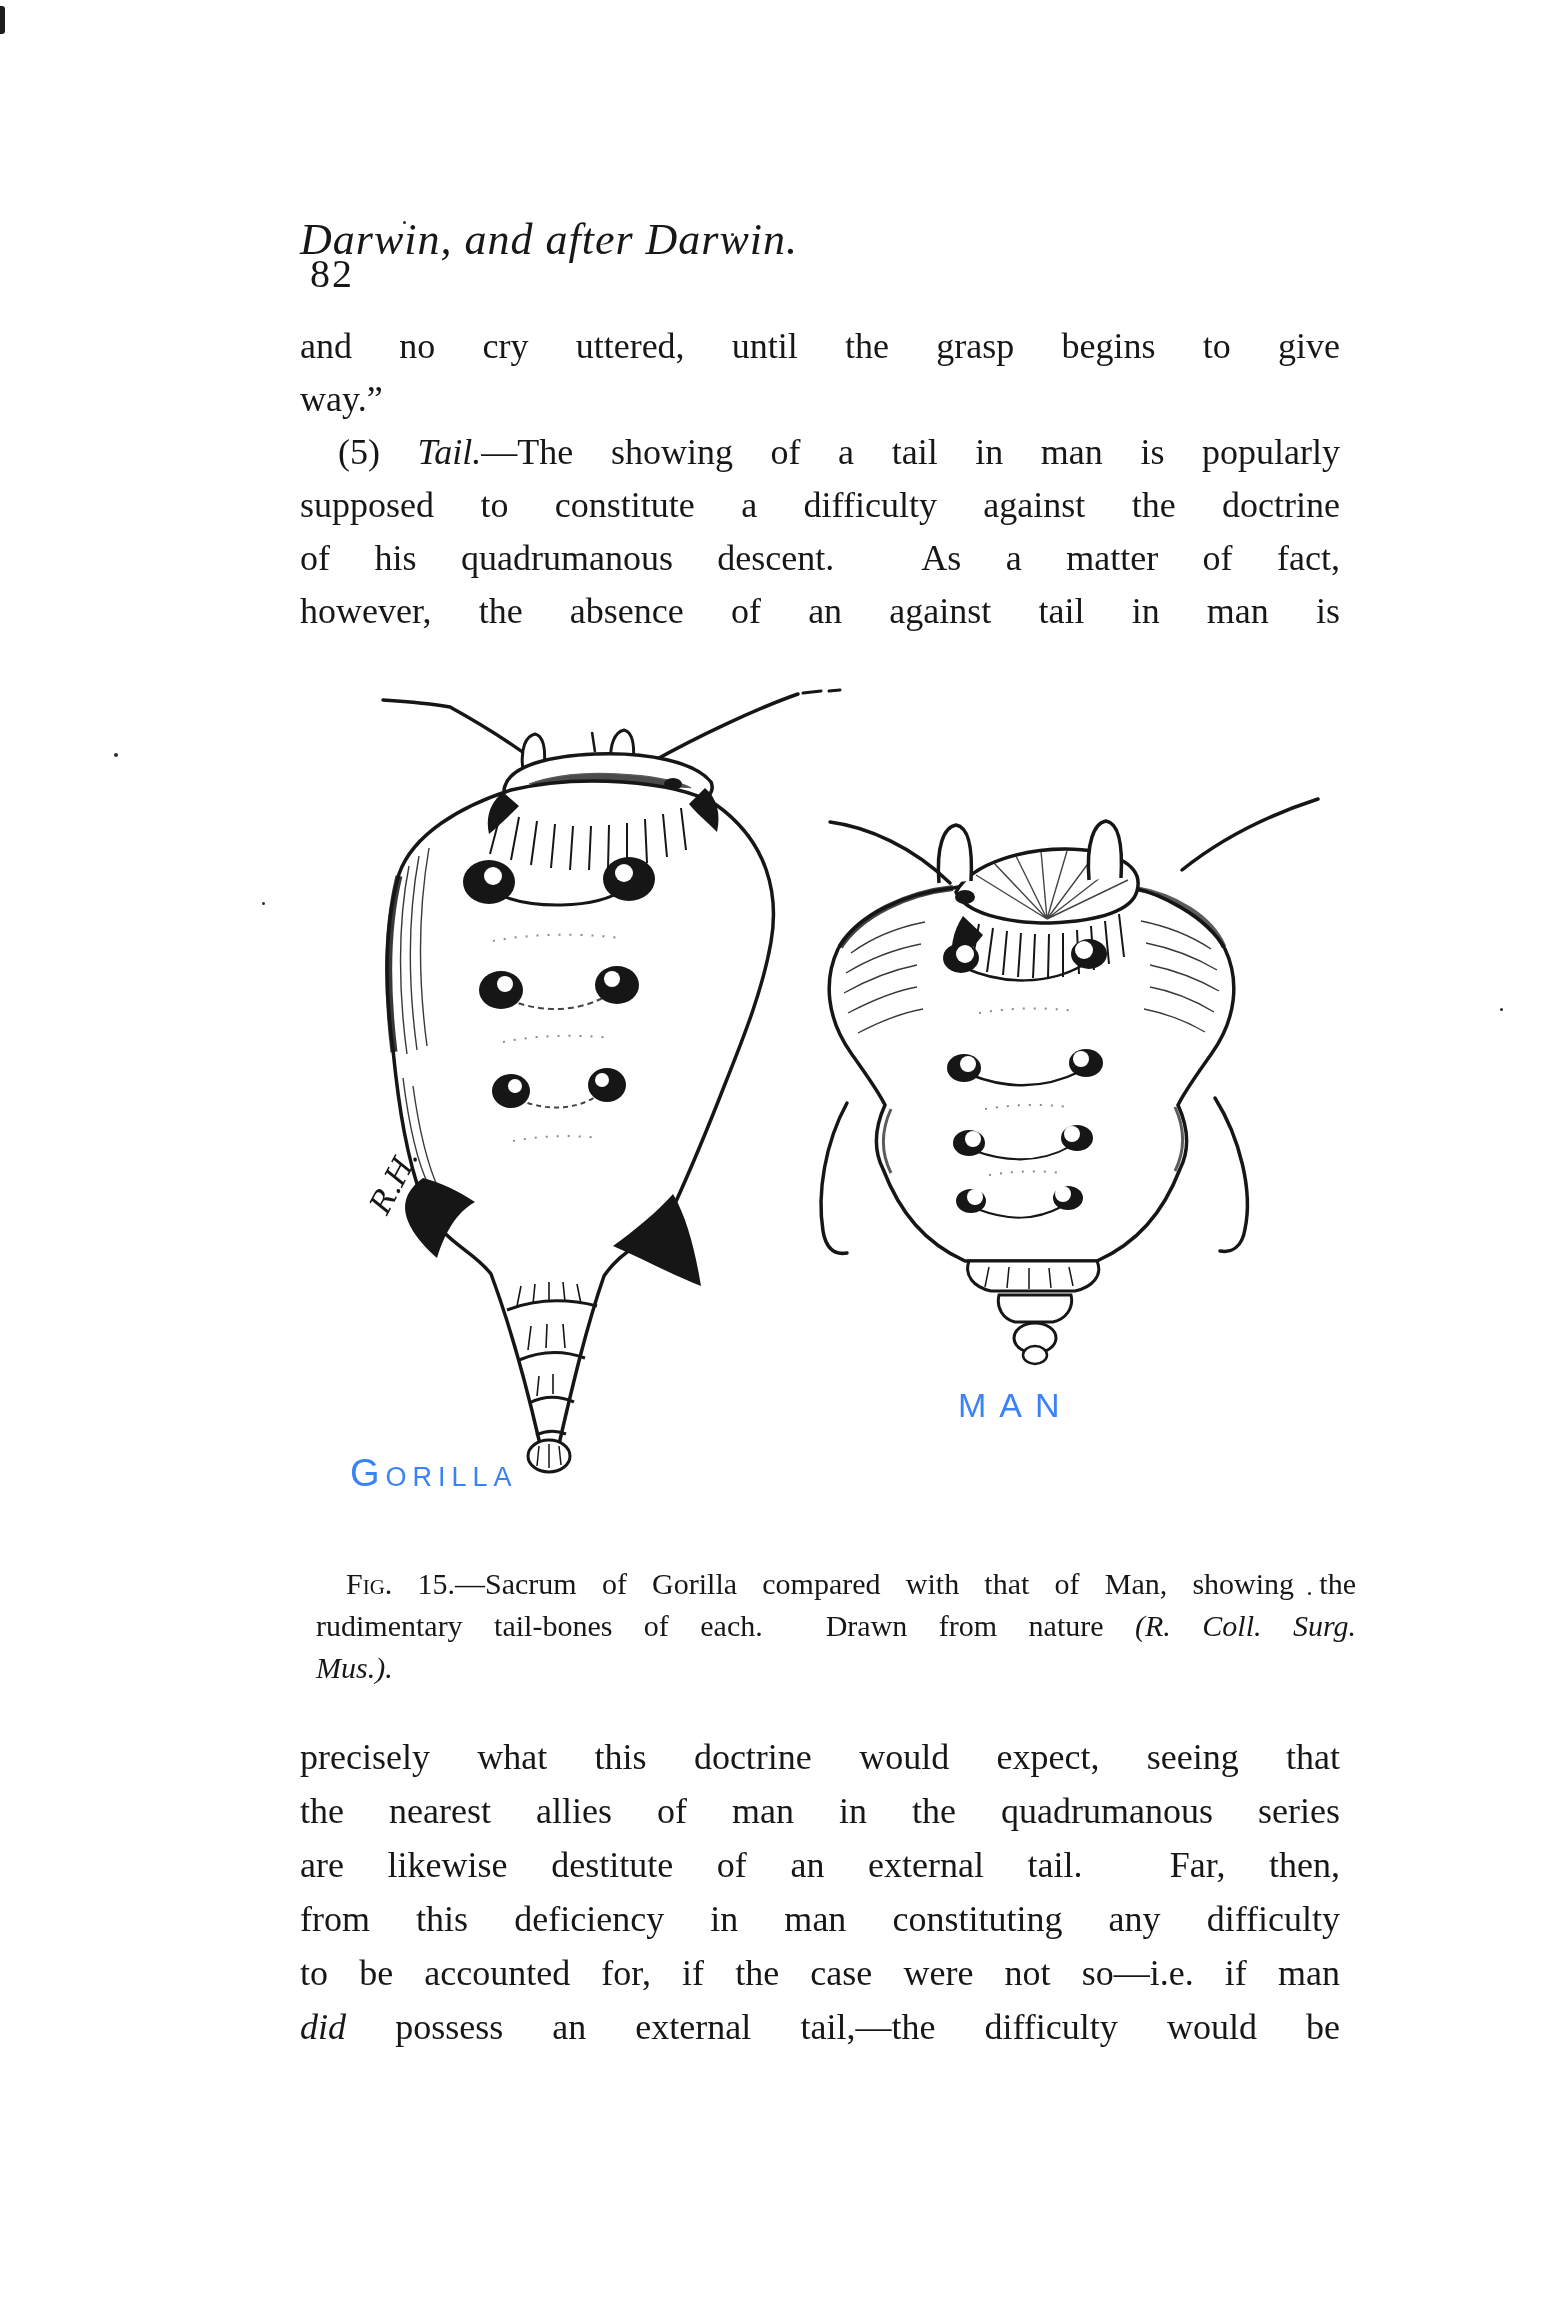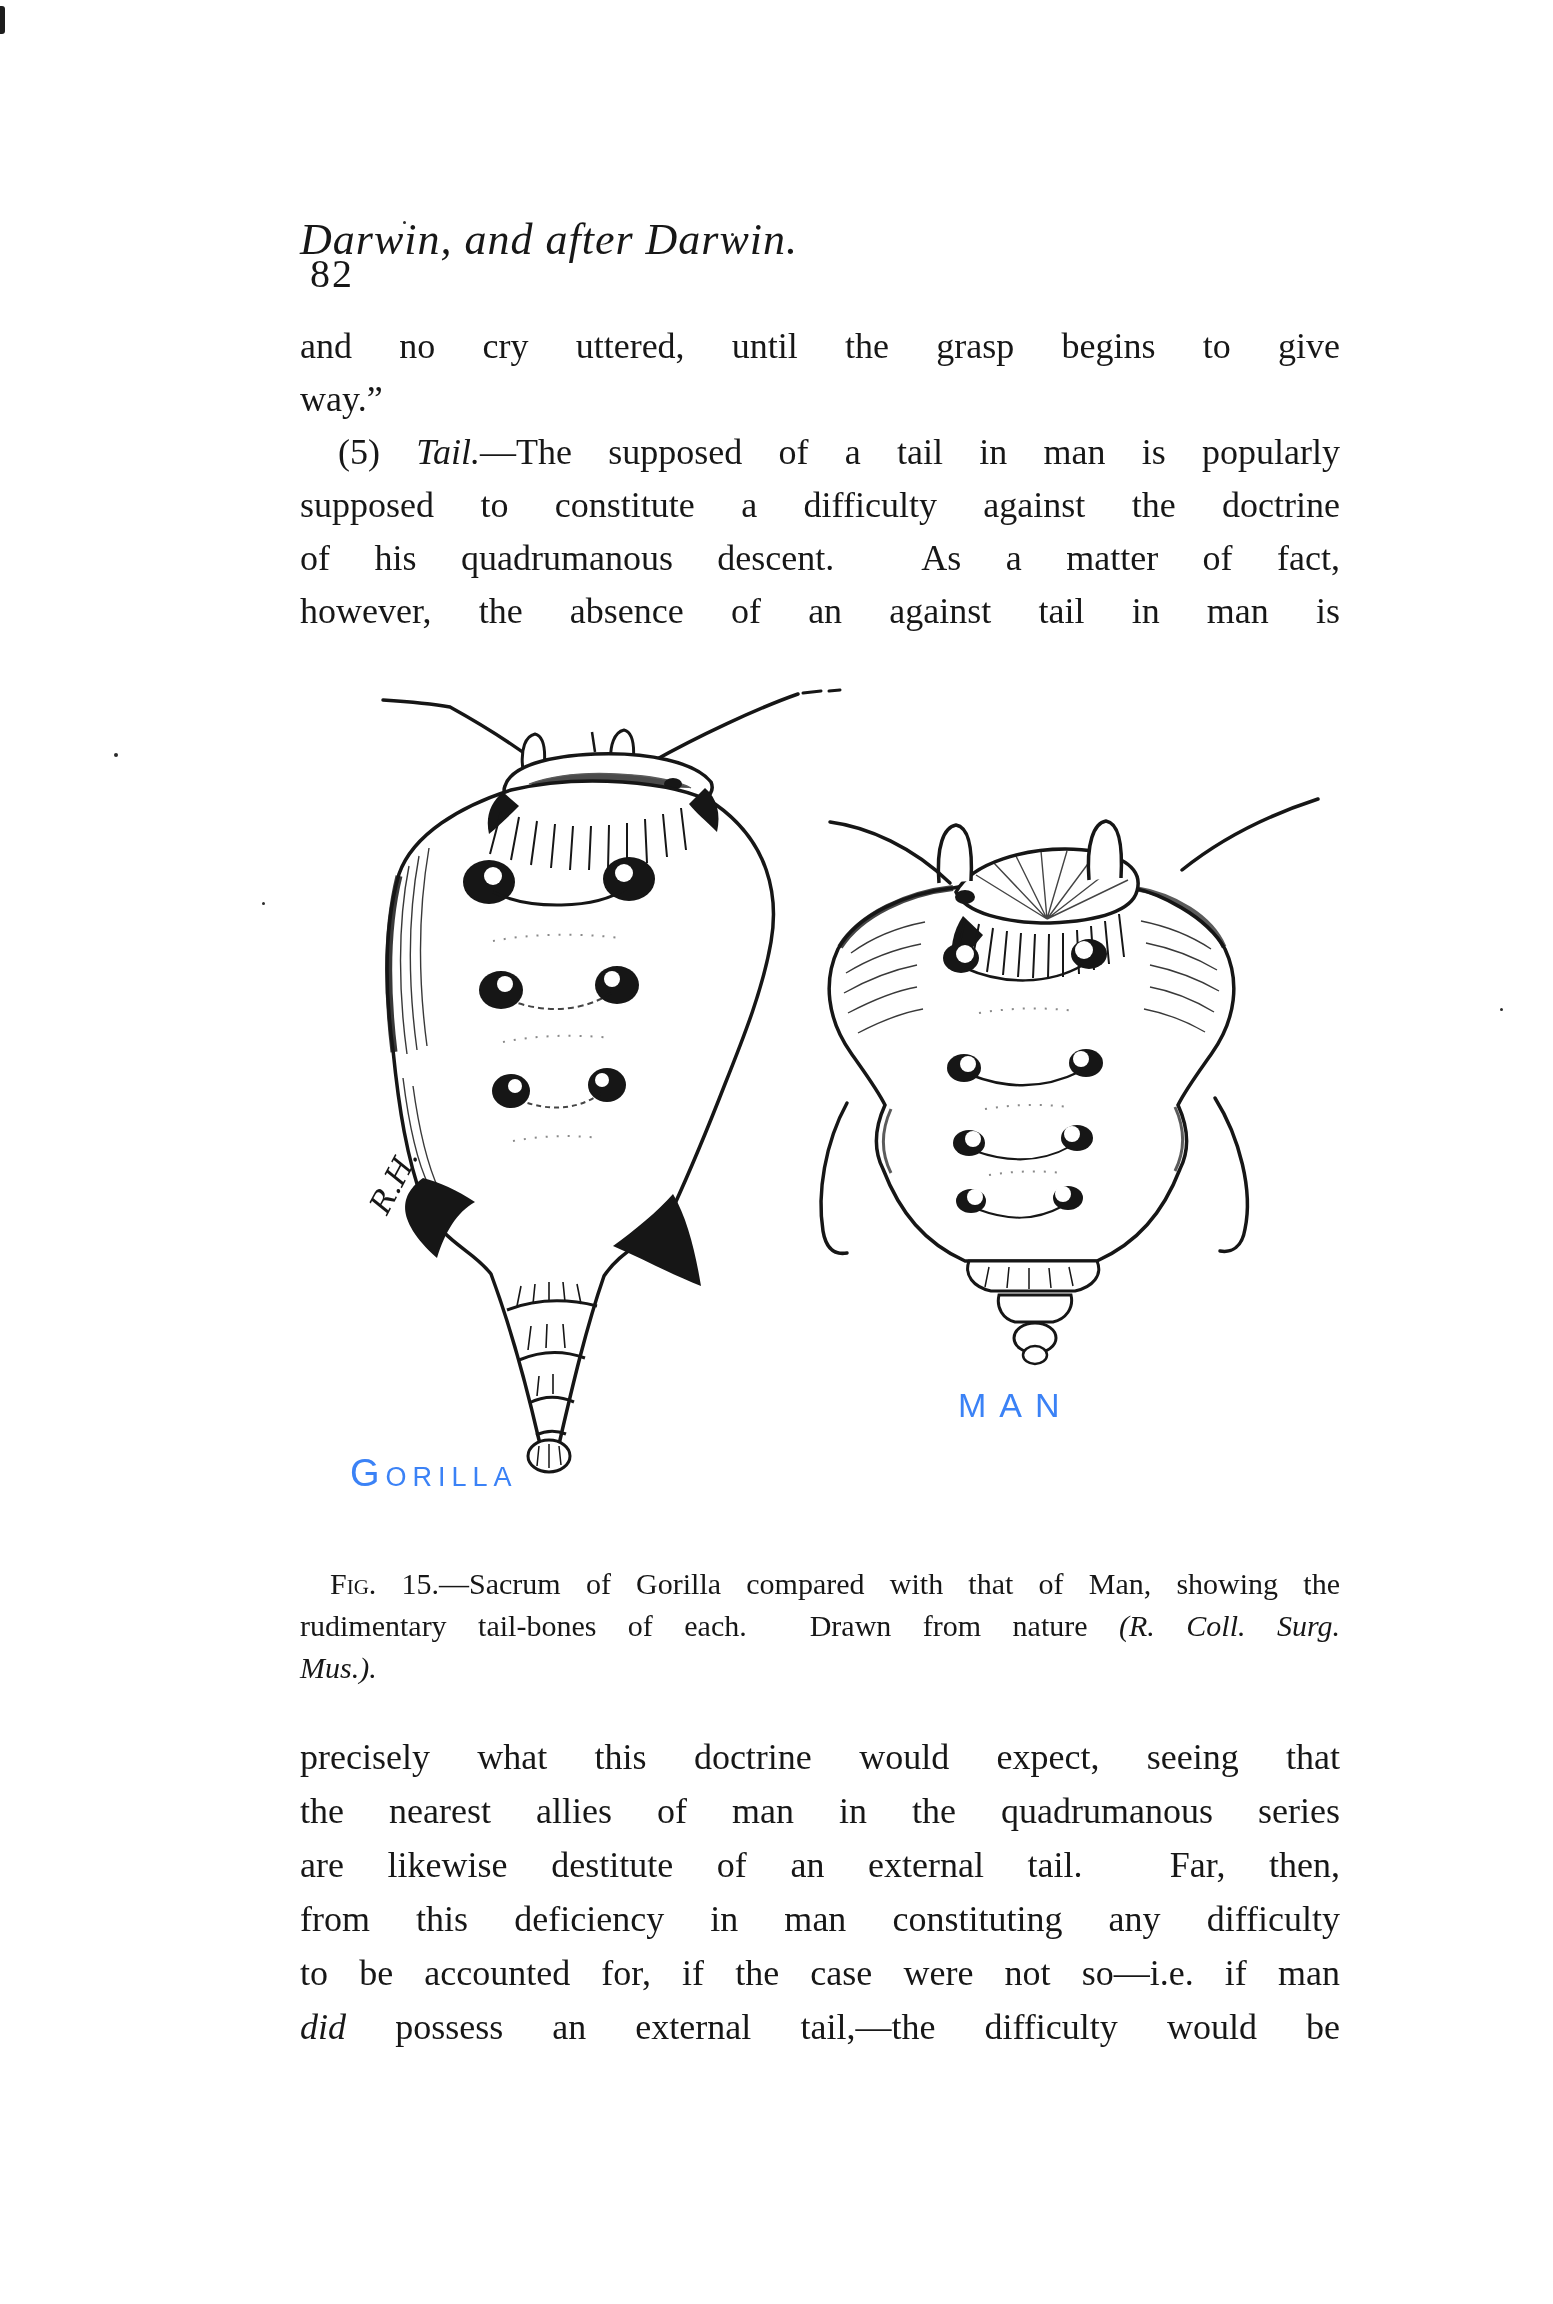--- a/index.html
+++ b/index.html
@@ -2,21 +2,21 @@
 <html><head>
 <meta charset="utf-8">
 <style>
   html,body{margin:0;padding:0;background:#ffffff;}
   .page{position:relative;width:1553px;height:2304px;background:#ffffff;overflow:hidden;
         font-family:"Liberation Serif","DejaVu Serif",serif;color:#171717;}
   .pageno{position:absolute;left:310px;top:222px;font-size:40px;letter-spacing:2px;margin-top:28px;}
   .runtitle{position:absolute;left:300px;top:214px;width:1040px;
             font-style:italic;font-size:44px;letter-spacing:1px;}
   .tblock{position:absolute;left:300px;width:1040px;font-size:36px;line-height:53px;}
-  .cap{font-size:30px;line-height:42px;}
+  .cap{font-size:30px;line-height:42px;margin-left:16px;}
   .p3{line-height:54px;margin-top:9px;}
   .jline{text-align:justify;text-align-last:justify;white-space:pre-wrap;}
   .lline{text-align:left;white-space:pre-wrap;}
   .ind{text-indent:38px;}
   .ind-s{text-indent:30px;}
   .it{font-style:italic;}
   .sc{font-variant:small-caps;}
   .figlabel{position:absolute;font-family:"Liberation Sans","DejaVu Sans",sans-serif;color:#3b82f6;}
   .lab-gorilla{left:350px;top:1452px;font-size:38px;letter-spacing:6px;font-variant:small-caps;}
   .lab-man{left:958px;top:1386px;font-size:34px;letter-spacing:13px;text-transform:uppercase;}
@@ -41,21 +41,21 @@
 
   <div class="pageno">82</div>
   <div class="runtitle">Darwin, and after Darwin.</div>
 
   <div class="tblock" style="top:320px">
     <div class="jline">and no cry uttered, until the grasp begins to give</div>
     <div class="lline">way.”</div>
   </div>
 
   <div class="tblock" style="top:426px">
-    <div class="jline ind"><span>(5) </span><span class="it">Tail.</span><span>—The supposed of a tail in man is popularly</span></div>
+    <div class="jline ind"><span>(5) </span><span class="it">Tail.</span><span>—The showing of a tail in man is popularly</span></div>
     <div class="jline">supposed to constitute a difficulty against the doctrine</div>
     <div class="jline">of his quadrumanous descent.  As a matter of fact,</div>
     <div class="jline">however, the absence of an against tail in man is</div>
   </div>
 
   <div>
 
     <svg class="engraving g-svg" width="502" height="882" viewBox="0 0 502 882">
       <g stroke="currentColor" fill="none" stroke-linecap="round">
         <path d="M40 14 C70 16 90 18 107 21 C145 42 185 68 215 93" stroke-width="3.5"></path>

